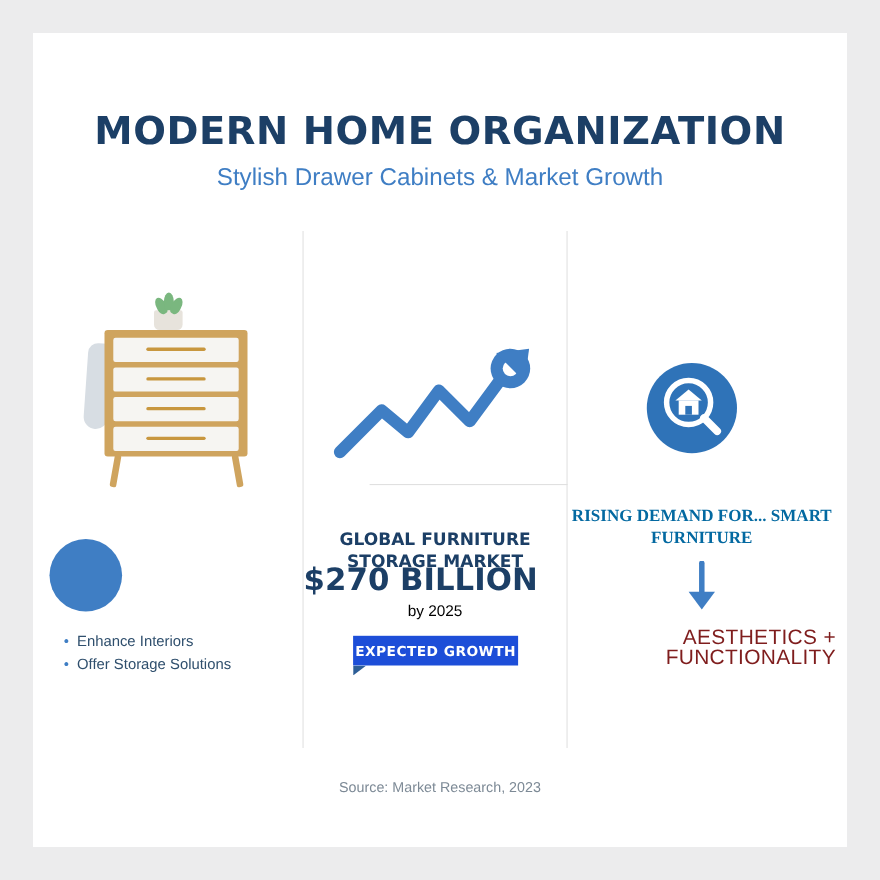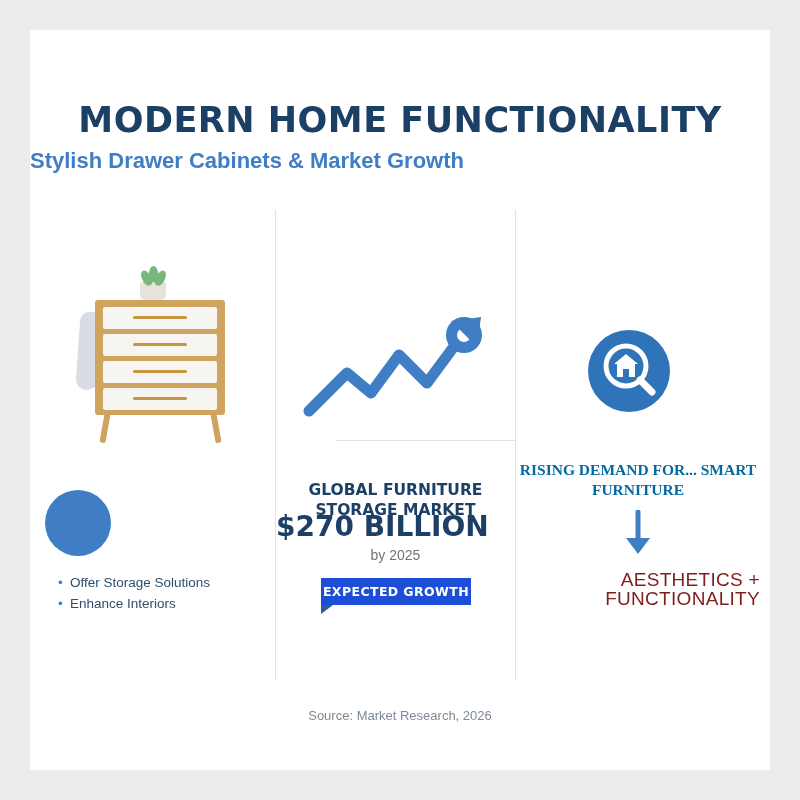--- a/index.html
+++ b/index.html
@@ -32,23 +32,24 @@
     font-weight: bold;
     letter-spacing: 0.5px;
     color: #1c3f66;
     font-family: "DejaVu Sans", sans-serif;
   }
   .subtitle {
     position: absolute;
     top: 118px;
     left: 0;
     width: 740px;
+    text-align: center;
     font-size: 22px;
     color: #3f7ec4;
-    font-weight: bold;
+    font-weight: normal;
   }
 
   .divider {
     position: absolute;
     top: 180px;
     width: 1px;
     height: 470px;
     background: #e2e2e2;
   }
   .divider.d1 { left: 245px; }
@@ -233,21 +234,21 @@
     color: #1c3f66;
     font-family: "DejaVu Sans", sans-serif;
   }
   .by-year {
     position: absolute;
     left: 0;
     top: 337px;
     width: 239px;
     text-align: center;
     font-size: 14px;
-    color: #737373;
+    color: #000000;
   }
   .ribbon {
     position: absolute;
     left: 45px;
     top: 368px;
     width: 150px;
     height: 27px;
     background: #1d4ed8;
     color: #ffffff;
     font-size: 12.5px;
@@ -317,21 +318,21 @@
     text-align: center;
     font-size: 13px;
     color: #7d8a96;
   }
 </style>
 </head>
 <body>
 
 <div class="canvas">
 
-  <div class="title">MODERN HOME FUNCTIONALITY</div>
+  <div class="title">MODERN HOME ORGANIZATION</div>
   <div class="subtitle">Stylish Drawer Cabinets &amp; Market Growth</div>
 
   <div class="divider d1"></div>
   <div class="divider d2"></div>
 
   <div class="col col1">
 
     <div class="dresser-wrap">
       <div class="cloth"></div>
       <div class="pot"></div>
@@ -357,22 +358,22 @@
           </div>
       </div>
     </div>
 
     <div class="c1-head">
       <div class="blue-circle"></div>
     </div>
 
     <div class="bullets">
       <ul>
+        <li>Enhance Interiors</li>
         <li>Offer Storage Solutions</li>
-        <li>Enhance Interiors</li>
       </ul>
     </div>
   </div>
 
   <div class="col col2">
 
     <div class="chart-wrap">
       <svg width="190" height="105" viewBox="0 0 190 105">
         <polyline points="8,96 46,58 70,78 98,40 126,68 160,22" fill="none" stroke="#3f7ec4" stroke-width="11" stroke-linejoin="round" stroke-linecap="round"></polyline>
         <circle cx="163" cy="20" r="18" fill="#3f7ec4"></circle>
@@ -408,14 +409,14 @@
     <div class="down-arrow">
       <svg width="40" height="46" viewBox="0 0 40 46">
         <line x1="20" y1="2" x2="20" y2="32" stroke="#3f7ec4" stroke-width="5" stroke-linecap="round"></line>
         <polygon points="8,28 32,28 20,44" fill="#3f7ec4"></polygon>
       </svg>
     </div>
 
     <div class="c3-sub">AESTHETICS + FUNCTIONALITY</div>
   </div>
 
-  <div class="source">Source: Market Research, 2026</div>
+  <div class="source">Source: Market Research, 2023</div>
 </div>
 
 </body></html>

